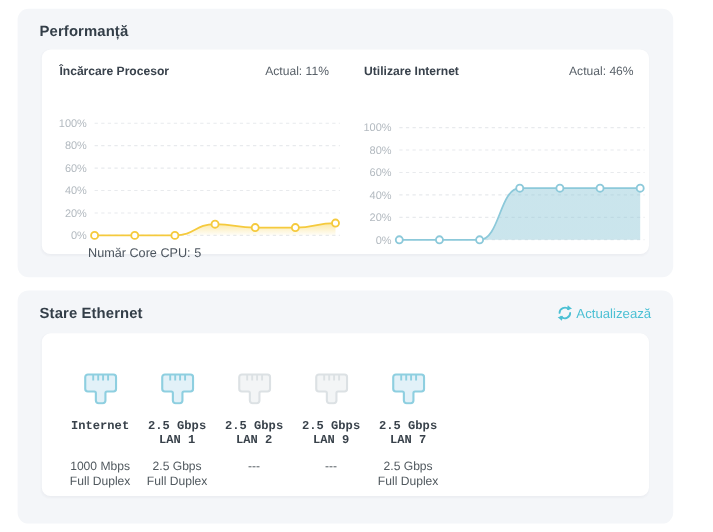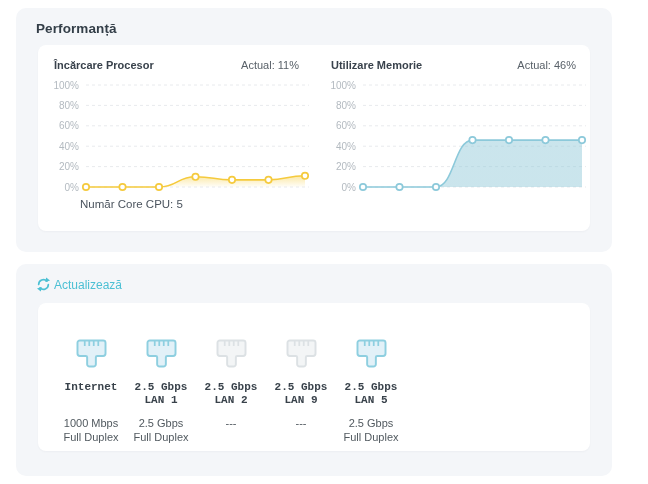--- a/index.html
+++ b/index.html
@@ -39,21 +39,21 @@
     display: flex; gap: 26px;
     padding: 12px 12px 0 12px;
   }
   .chart-block { flex: 1; min-width: 0; display: flex; flex-direction: column; }
   .chart-head {
     display: flex; justify-content: space-between; align-items: baseline;
     height: 18px; padding: 2px 2px 0 4px; gap: 46px;
   }
   .chart-title { font-size: 11px; font-weight: bold; color: #39424c; }
   .chart-actual { font-size: 11px; color: #596169; }
-  .chart-plot { width: 100%; height: 122px; }
+  .chart-plot { width: 100%; height: 122px; margin-top: 31px; }
   .chart-note { font-size: 11.5px; color: #4b545e; margin: 1px 0 0 30px; }
 
   
   .refresh-link {
     display: flex; align-items: center; gap: 3px;
     color: var(--accent, #4cc0d4);
     font-size: 12px; cursor: pointer; text-decoration: none;
   }
   .refresh-link svg { display: block; }
 
@@ -123,21 +123,21 @@
               <circle cx="145.5" cy="101.8" r="3.2" fill="#ffffff" stroke="#f5ca3d" stroke-width="1.7"></circle>
               <circle cx="182" cy="104.86" r="3.2" fill="#ffffff" stroke="#f5ca3d" stroke-width="1.7"></circle>
               <circle cx="218.5" cy="104.86" r="3.2" fill="#ffffff" stroke="#f5ca3d" stroke-width="1.7"></circle>
               <circle cx="255" cy="100.78" r="3.2" fill="#ffffff" stroke="#f5ca3d" stroke-width="1.7"></circle>
             </svg></div>
         <div class="chart-note">Număr Core CPU: 5</div>
       </div>
 
       <div class="chart-block">
         <div class="chart-head">
-          <span class="chart-title">Utilizare Memorie</span>
+          <span class="chart-title">Utilizare Internet</span>
           <span class="chart-actual">Actual: 46%</span>
         </div>
         <div class="chart-plot"><svg width="261" height="122" viewBox="0 0 261 122">
               <defs>
                 <linearGradient id="grad1" x1="0" y1="0" x2="0" y2="1">
                   <stop offset="0%" stop-color="rgba(150,203,218,0.50)"></stop>
                   <stop offset="100%" stop-color="rgba(150,203,218,0.50)"></stop>
                 </linearGradient>
               </defs>
               <line x1="36" y1="10" x2="259" y2="10" stroke="#e8eaed" stroke-width="1" stroke-dasharray="3,3"></line>
@@ -162,20 +162,21 @@
               <circle cx="218.5" cy="65.08000000000001" r="3.2" fill="#ffffff" stroke="#8cc9da" stroke-width="1.7"></circle>
               <circle cx="255" cy="65.08000000000001" r="3.2" fill="#ffffff" stroke="#8cc9da" stroke-width="1.7"></circle>
             </svg></div>
       </div>
 
     </div>
   </section>
 
   <section class="card card-ethernet">
     <div class="card-head">
+      <h2 class="card-title">Stare Ethernet</h2>
       <a class="refresh-link">
         <svg width="15" height="15" viewBox="0 0 18 18" aria-hidden="true">
           <g stroke="currentColor" stroke-width="2" fill="none" stroke-linecap="round">
             <path d="M3.2 9 a5.8 5.8 0 0 1 9.9 -4.1"></path>
             <path d="M14.8 9 a5.8 5.8 0 0 1 -9.9 4.1"></path>
           </g>
           <polygon points="12.2,0.6 16.8,4.3 11.2,5.9" fill="currentColor"></polygon>
           <polygon points="5.8,17.4 1.2,13.7 6.8,12.1" fill="currentColor"></polygon>
         </svg>
         <span>Actualizează</span>
@@ -239,21 +240,21 @@
           </div>
   </div>
 
   <div class="port active">
     <svg class="port-icon" width="31" height="29" viewBox="0 0 32 30" aria-hidden="true">
       <path class="shape" d="M4 1.5 h24 a2.5 2.5 0 0 1 2.5 2.5 v11 a2.5 2.5 0 0 1 -2.5 2.5 h-6 a1.5 1.5 0 0 0 -1.5 1.5 v7 a2.5 2.5 0 0 1 -2.5 2.5 h-4 a2.5 2.5 0 0 1 -2.5 -2.5 v-7 a1.5 1.5 0 0 0 -1.5 -1.5 h-6 a2.5 2.5 0 0 1 -2.5 -2.5 v-11 a2.5 2.5 0 0 1 2.5 -2.5 z"></path>
       <path class="pins" d="M9 2 v5.2 M13.7 2 v5.2 M18.3 2 v5.2 M23 2 v5.2"></path>
     </svg>
     <div class="port-label">
             <div>2.5 Gbps</div>
-            <div>LAN 5</div>
+            <div>LAN 7</div>
           </div>
     <div class="port-status">
             <div>2.5 Gbps</div>
             <div>Full Duplex</div>
           </div>
   </div>
 </div>
   </section>
 
 </div>

